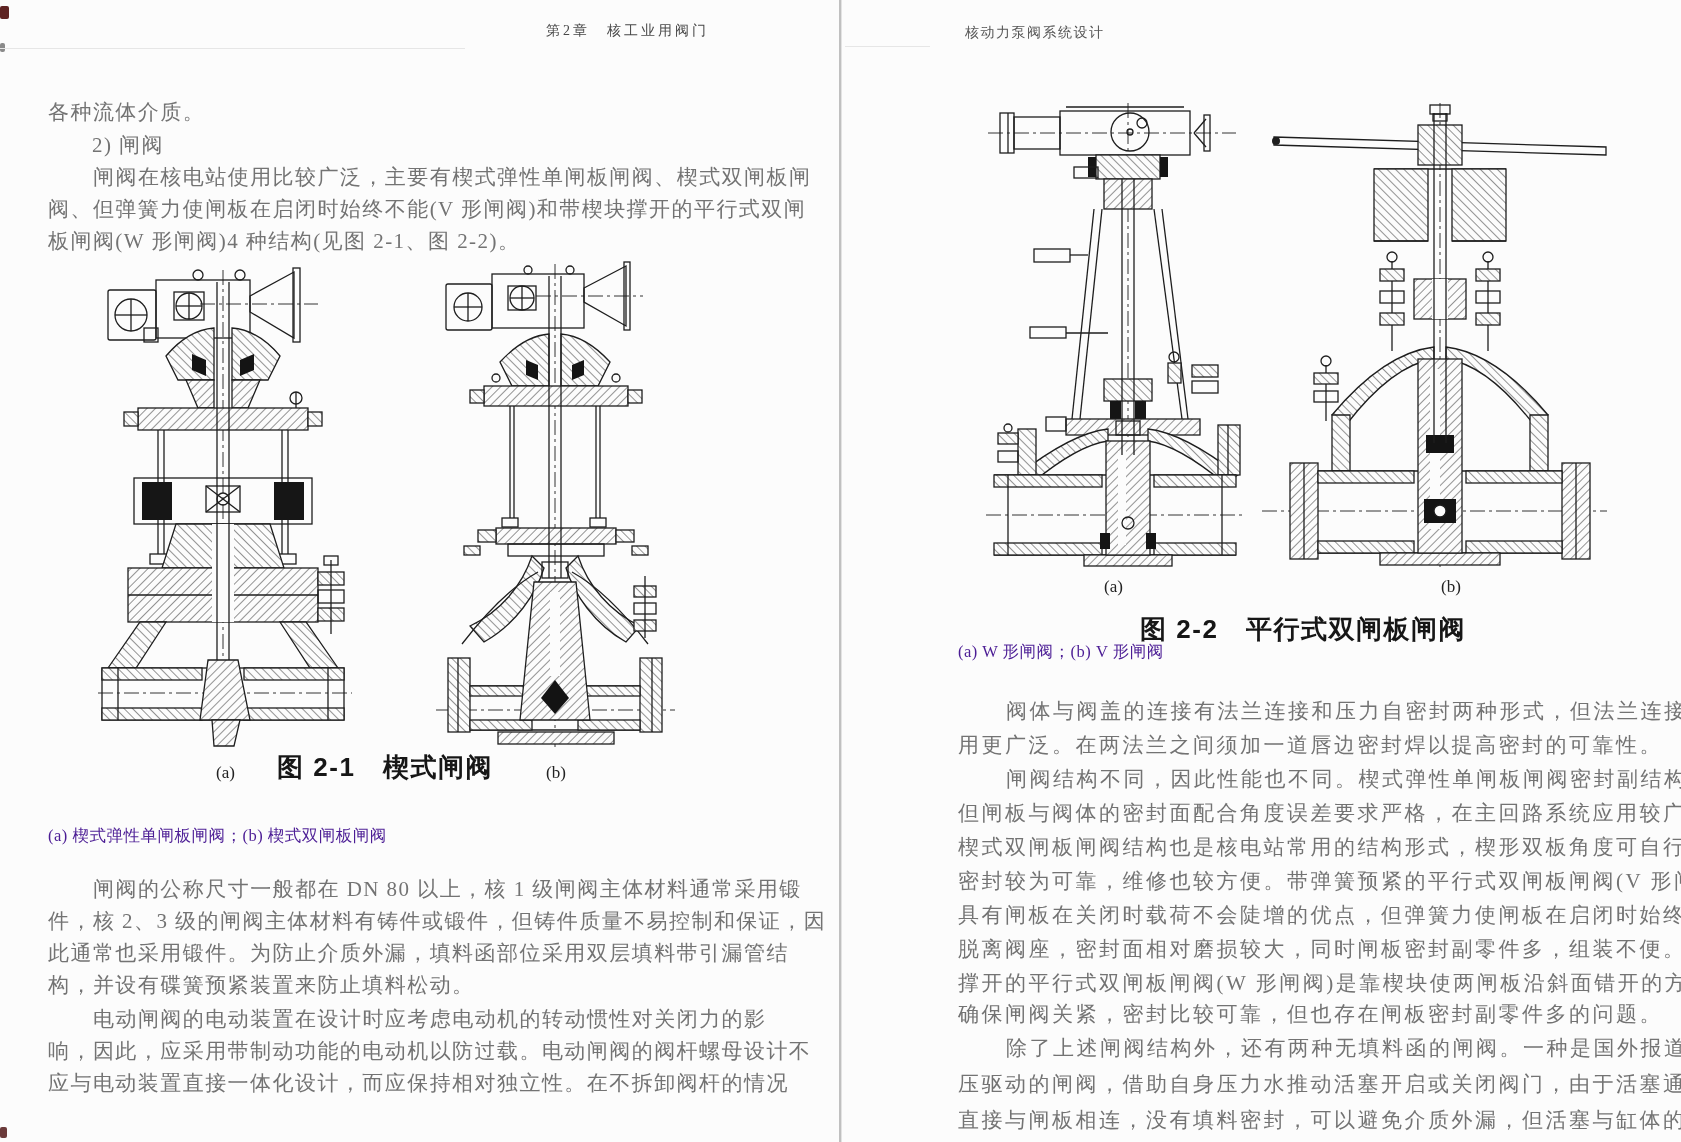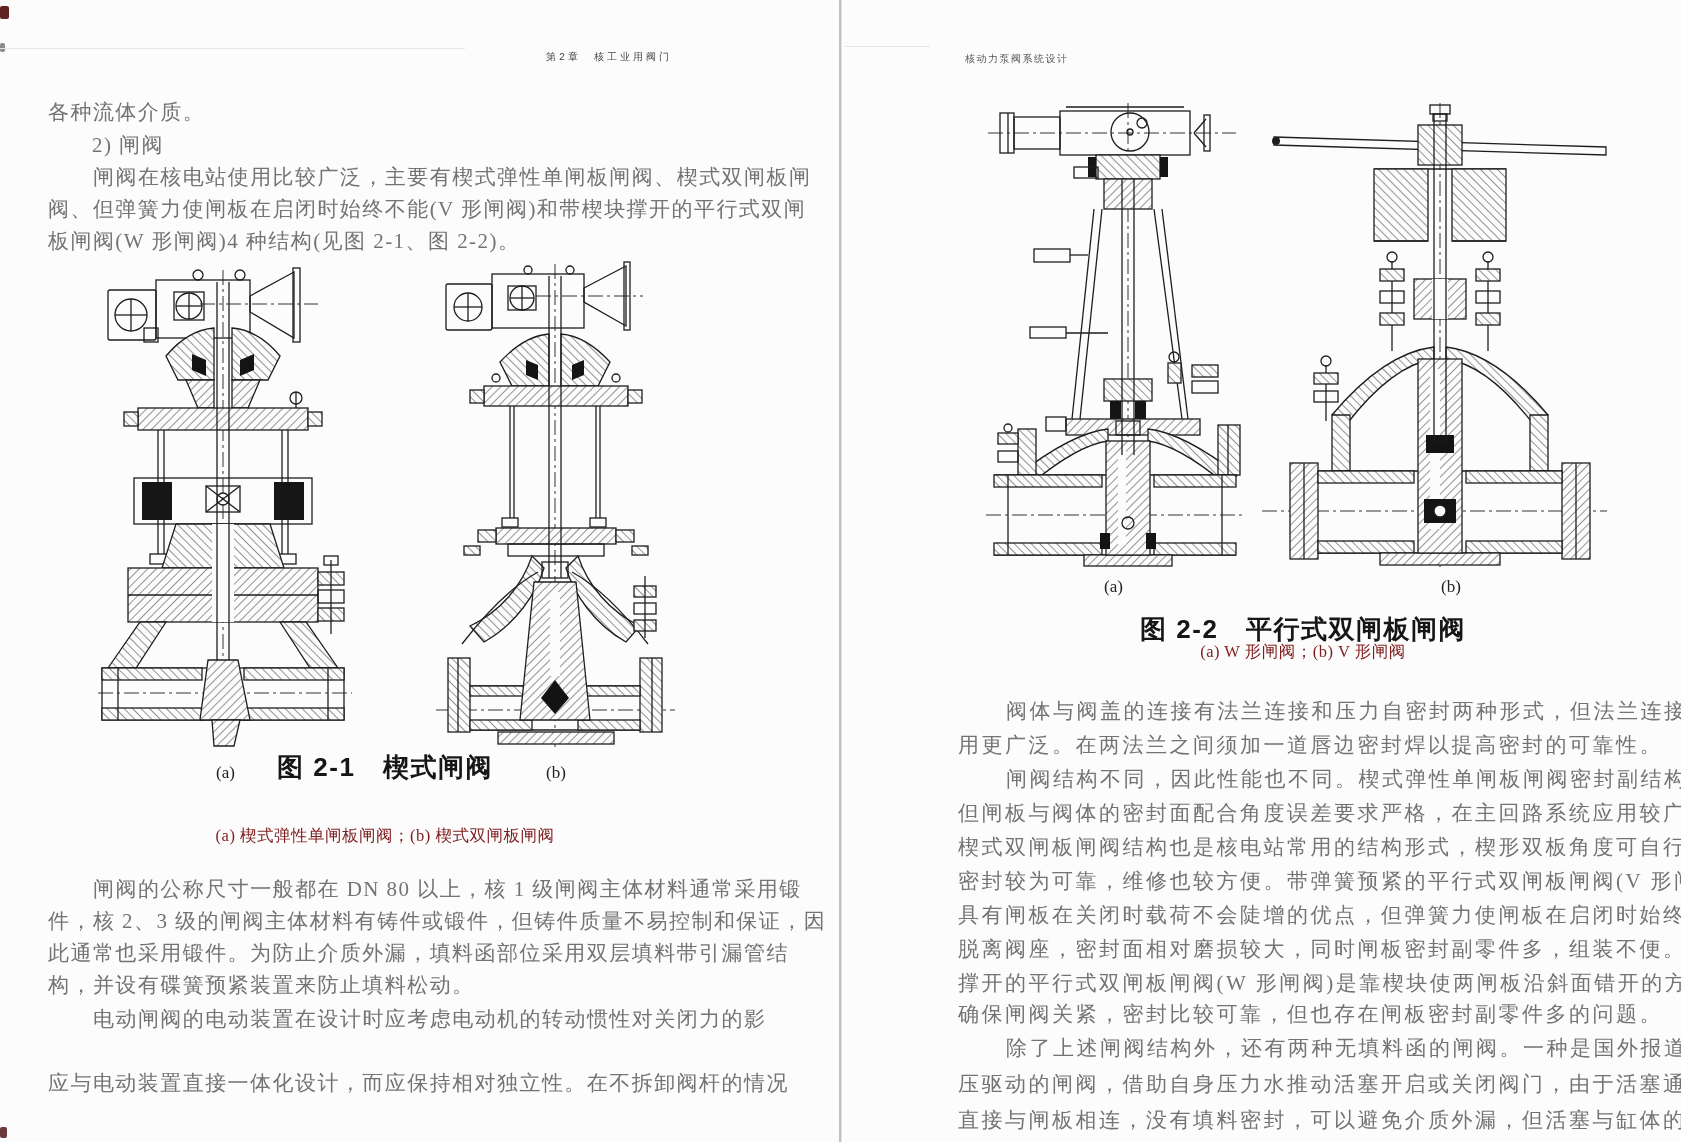--- a/index.html
+++ b/index.html
@@ -1,24 +1,24 @@
 <!DOCTYPE html>
 <html><head>
 <meta charset="utf-8">
 <style>
   html,body{margin:0;padding:0;background:#e9e9e9;}
   .canvas{position:relative;width:1681px;height:1142px;background:#fcfcfc;overflow:hidden;
           font-family:"Liberation Serif","DejaVu Serif",serif;color:#1a1a1a;}
   .bl{position:absolute;white-space:nowrap;font-size:21px;letter-spacing:1.45px;color:#737373;}
   .rl{letter-spacing:2.5px;}
-  .hdr{position:absolute;font-family:Liberation Mono, monospace;font-size:10px;
-       letter-spacing:3px;color:#474747;white-space:nowrap;margin-top:28px;}
+  .hdr{position:absolute;font-family:Liberation Serif, serif;font-size:14px;
+       letter-spacing:3px;color:#474747;white-space:nowrap;}
   .figcap{position:absolute;font-family:"Liberation Sans",sans-serif;font-weight:bold;
           font-size:26px;letter-spacing:1.5px;color:#161616;text-align:center;}
-  .figsub{position:absolute;font-size:16.5px;letter-spacing:.5px;color:#7f1d1d;text-align:center;}
+  .figsub{position:absolute;font-size:16.5px;letter-spacing:.5px;color:#4c1d95;text-align:left;}
   .ab{position:absolute;font-size:17px;color:#222;}
   .divider{position:absolute;left:839px;top:0;width:2px;height:1142px;background:#c0c0c0;}
   .divider2{position:absolute;left:841px;top:0;width:1px;height:1142px;background:#e3e3e3;}
   .scanline{position:absolute;height:1px;background:#e6e6e6;}
   .mark{position:absolute;border-radius:2px;}
   svg{position:absolute;overflow:visible;}
 </style>
 </head>
 <body>
 
@@ -189,20 +189,21 @@
   <div class="ab" style="left:216px;top:763px;">(a)</div>
   <div class="ab" style="left:546px;top:763px;">(b)</div>
   <div class="figcap" style="left:48px;width:674px;top:750px;">图 2-1　楔式闸阀</div>
   <div class="figsub" style="left:48px;width:674px;top:825px;">(a) 楔式弹性单闸板闸阀；(b) 楔式双闸板闸阀</div>
 
   <div class="bl" style="left:93px;top:875px;">闸阀的公称尺寸一般都在 DN 80 以上，核 1 级闸阀主体材料通常采用锻</div>
   <div class="bl" style="left:48px;top:907px;">件，核 2、3 级的闸阀主体材料有铸件或锻件，但铸件质量不易控制和保证，因</div>
   <div class="bl" style="left:48px;top:939px;">此通常也采用锻件。为防止介质外漏，填料函部位采用双层填料带引漏管结</div>
   <div class="bl" style="left:48px;top:971px;">构，并设有碟簧预紧装置来防止填料松动。</div>
   <div class="bl" style="left:93px;top:1005px;">电动闸阀的电动装置在设计时应考虑电动机的转动惯性对关闭力的影</div>
+  <div class="bl" style="left:48px;top:1037px;">响，因此，应采用带制动功能的电动机以防过载。电动闸阀的阀杆螺母设计不</div>
   <div class="bl" style="left:48px;top:1069px;">应与电动装置直接一体化设计，而应保持相对独立性。在不拆卸阀杆的情况</div>
 
   <div class="hdr" style="left:965px;top:24px;letter-spacing:1.5px;color:#565656;">核动力泵阀系统设计</div>
 
   <svg style="left:990px;top:103px;" width="250" height="465" viewBox="0 0 250 465">
     <g stroke="#1e1e1e" fill="none" stroke-width="1.3">
       <line x1="138" y1="0" x2="138" y2="462" stroke-dasharray="15 4 3 4" stroke-width=".9"></line>
       <line x1="-2" y1="30" x2="246" y2="30" stroke-dasharray="15 4 3 4" stroke-width=".9"></line>
       <line x1="-4" y1="412" x2="254" y2="412" stroke-dasharray="15 4 3 4" stroke-width=".9"></line>
       <rect x="70" y="8" width="130" height="44"></rect>

